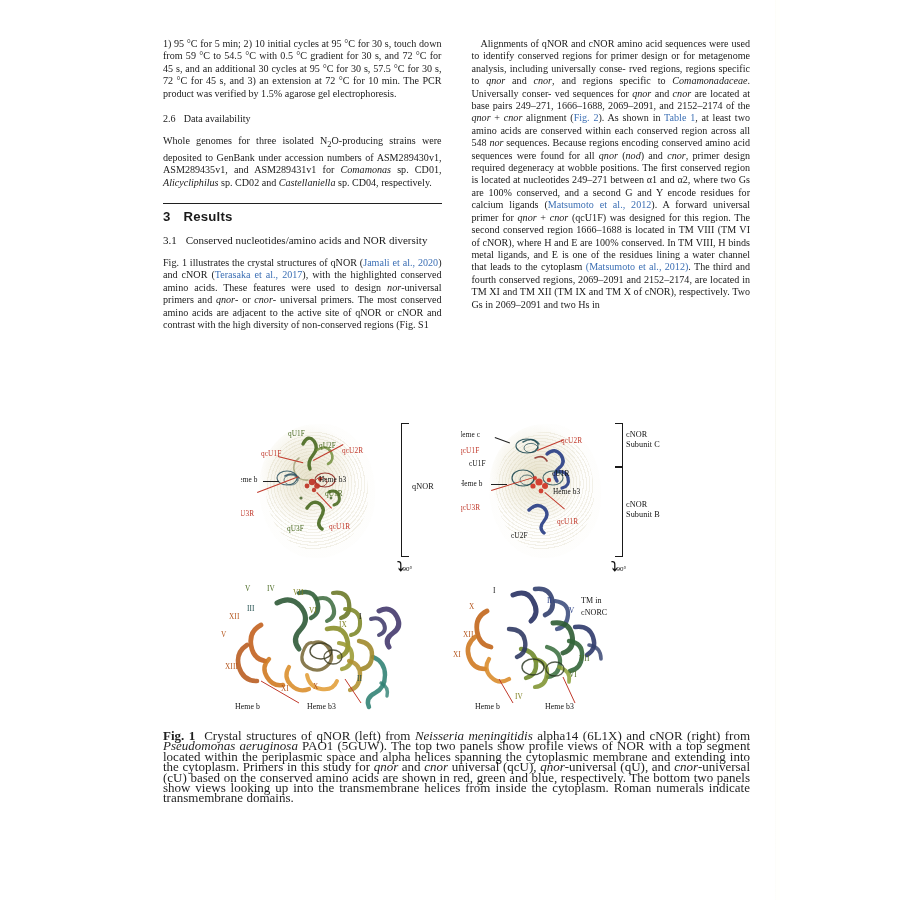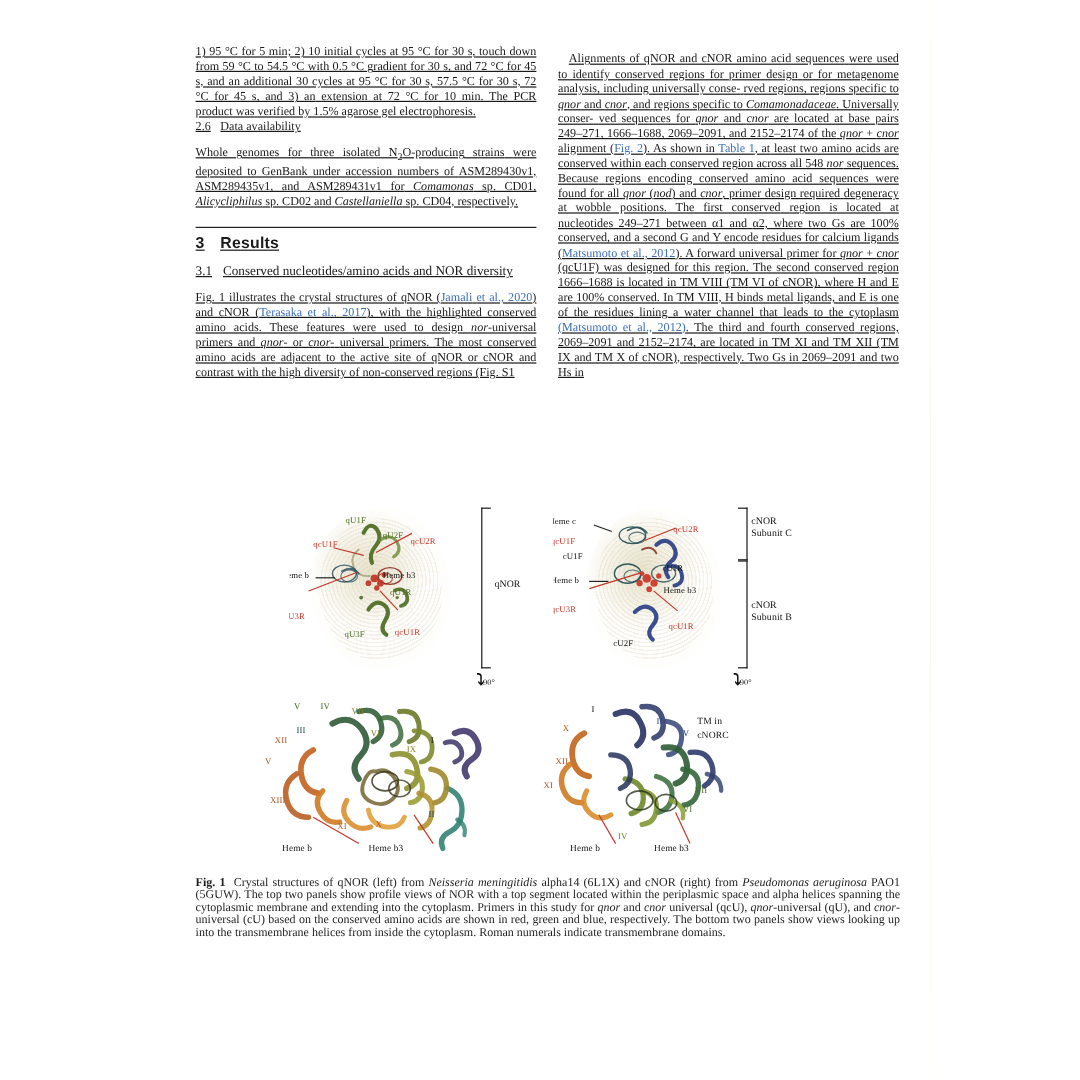--- a/index.html
+++ b/index.html
@@ -39,42 +39,41 @@
 
   .content {
     position: absolute;
     left: 163px; top: 38px;
     width: 587px;
   }
 
   
   .cols {
     display: flex;
-    gap: 18px;
-    align-items: flex-end;
-    text-decoration: underline;
+    gap: 30px;
+    align-items: flex-start;
   }
   .col {
     width: 284px;
     font-size: 10.1px;
     line-height: 12.4px;
     text-align: justify;
     text-justify: inter-word;
     hyphens: manual;
   }
   .col p {
     margin: 0 0 0 0;
     text-indent: 0;
   }
   .col p.gap { margin-top: 10px; }
   .col p.flow { margin-top: 0; }
   .col p.indent { text-indent: 9px; }
 
   .sec-num-head {
-    margin-top: 0;
+    margin-top: 13px;
     font-size: 10.1px;
     line-height: 12.4px;
   }
   .sec-num-head .n { margin-right: 8px; }
 
   .rule {
     border: 0;
     border-top: 1px solid #202020;
     margin: 14px 0 7px 0;
     height: 0;
@@ -173,21 +172,21 @@
     font-size: 13px;
     font-weight: bold;
     letter-spacing: -1px;
   }
 
   
   .caption {
     position: absolute;
     left: 163px; top: 731px;
     width: 587px;
-    font-size: 10px;
+    font-size: 13px;
     line-height: 10.4px;
     text-align: justify;
     color: #1f1f1f;
   }
   .caption b { font-family: "Liberation Serif", serif; }
 
   
   .footer {
     position: absolute;
     left: 163px; top: 836px;

